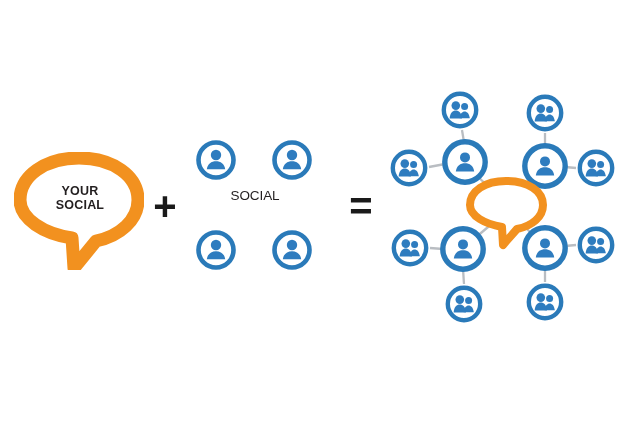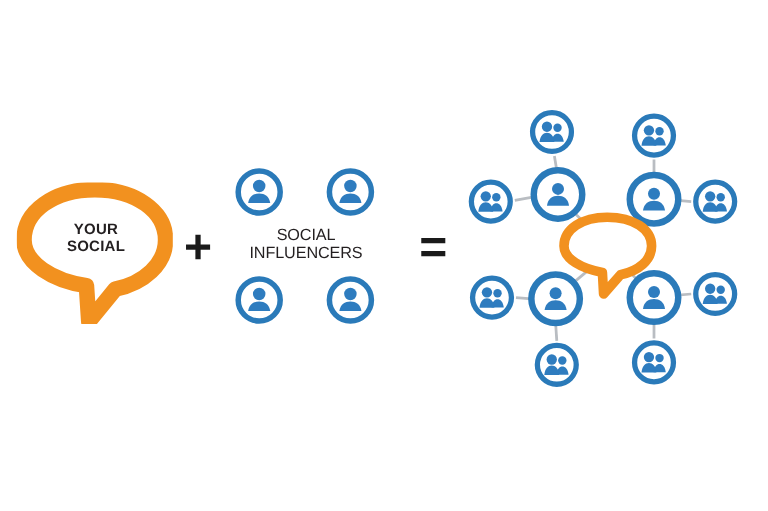--- a/index.html
+++ b/index.html
@@ -85,21 +85,20 @@
       <div class="inf-icon" id="inf-1">
         <svg width="44" height="44" viewBox="0 0 44 44">
           <circle cx="22" cy="22" r="17.5" fill="none" stroke="#2A7AB9" stroke-width="4.6"></circle>
           <circle cx="22" cy="17" r="5.2" fill="#2E7CBF"></circle>
           <path d="M12.8,31.2 C13.6,25.6 17.4,23.2 22,23.2 C26.6,23.2 30.4,25.6 31.2,31.2 Z" fill="#2E7CBF"></path>
         </svg>
       </div>
 
       <div id="influencers-label">
         <span>SOCIAL</span><br>
-        <span>INFLUENCERS</span>
       </div>
 
       <div class="inf-icon" id="inf-2">
         <svg width="44" height="44" viewBox="0 0 44 44">
           <circle cx="22" cy="22" r="17.5" fill="none" stroke="#2A7AB9" stroke-width="4.6"></circle>
           <circle cx="22" cy="17" r="5.2" fill="#2E7CBF"></circle>
           <path d="M12.8,31.2 C13.6,25.6 17.4,23.2 22,23.2 C26.6,23.2 30.4,25.6 31.2,31.2 Z" fill="#2E7CBF"></path>
         </svg>
       </div>
 

